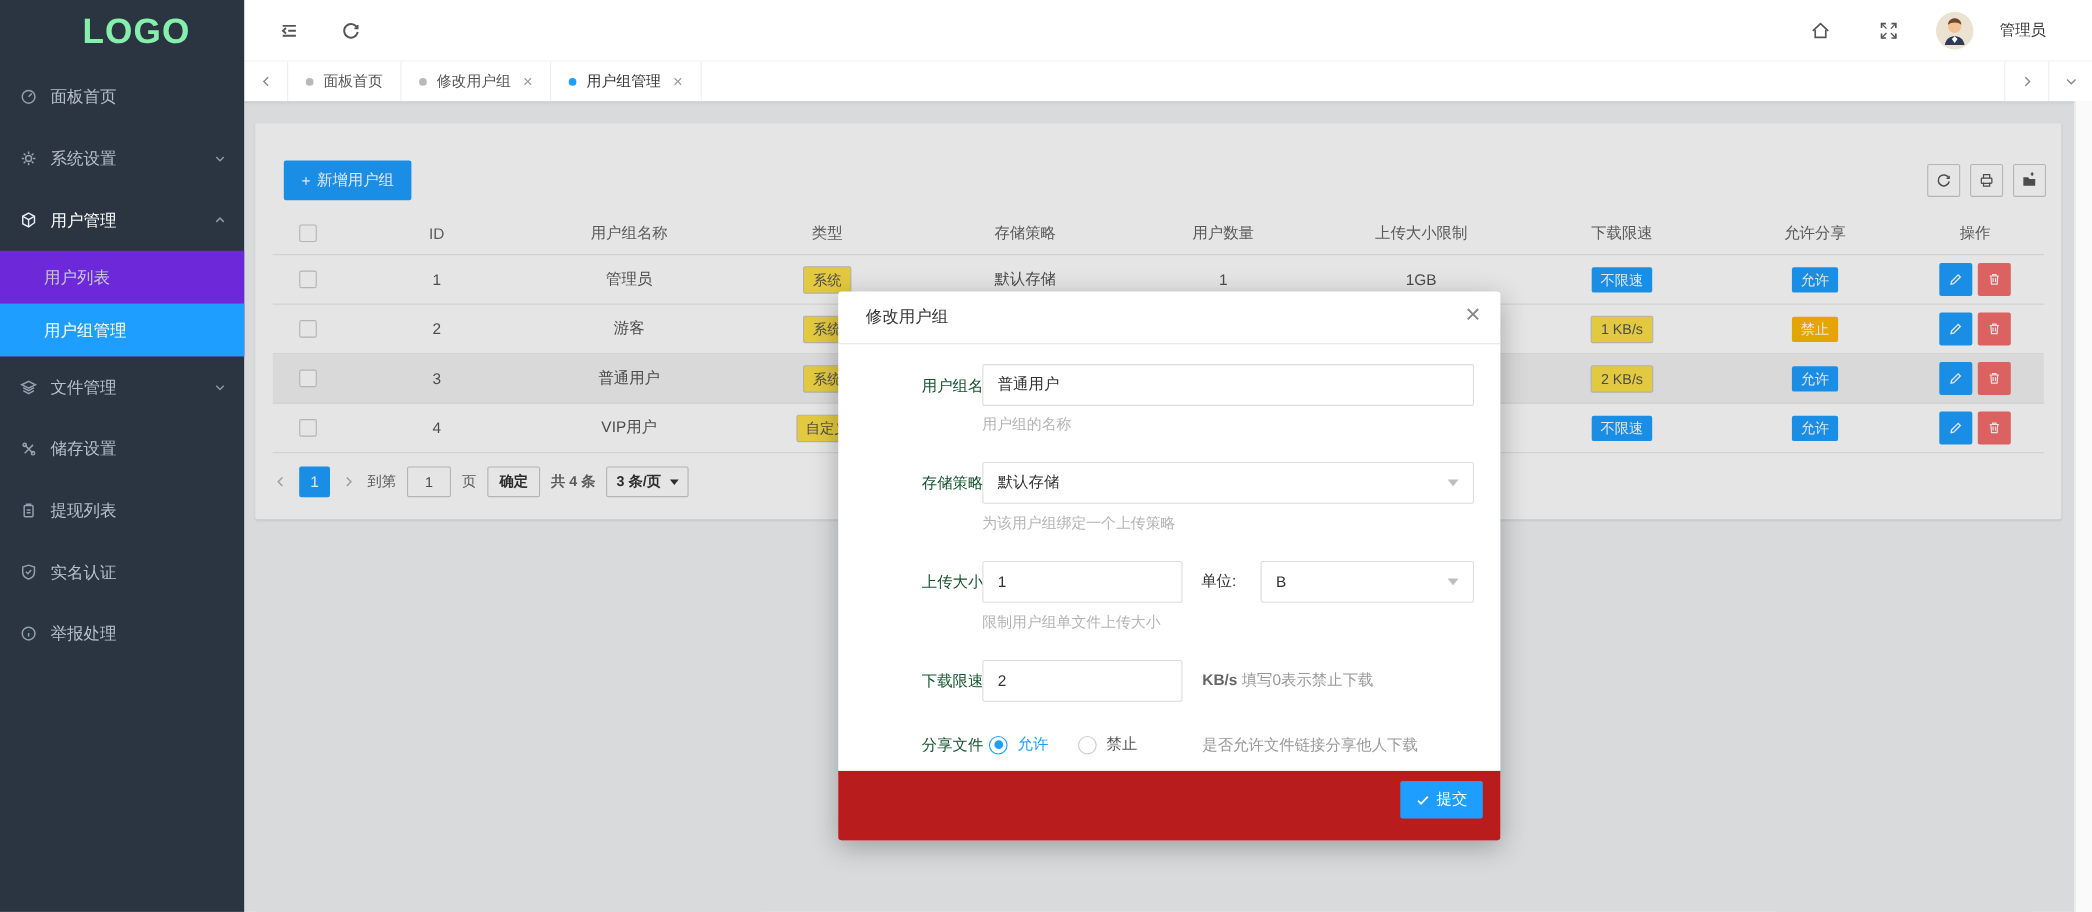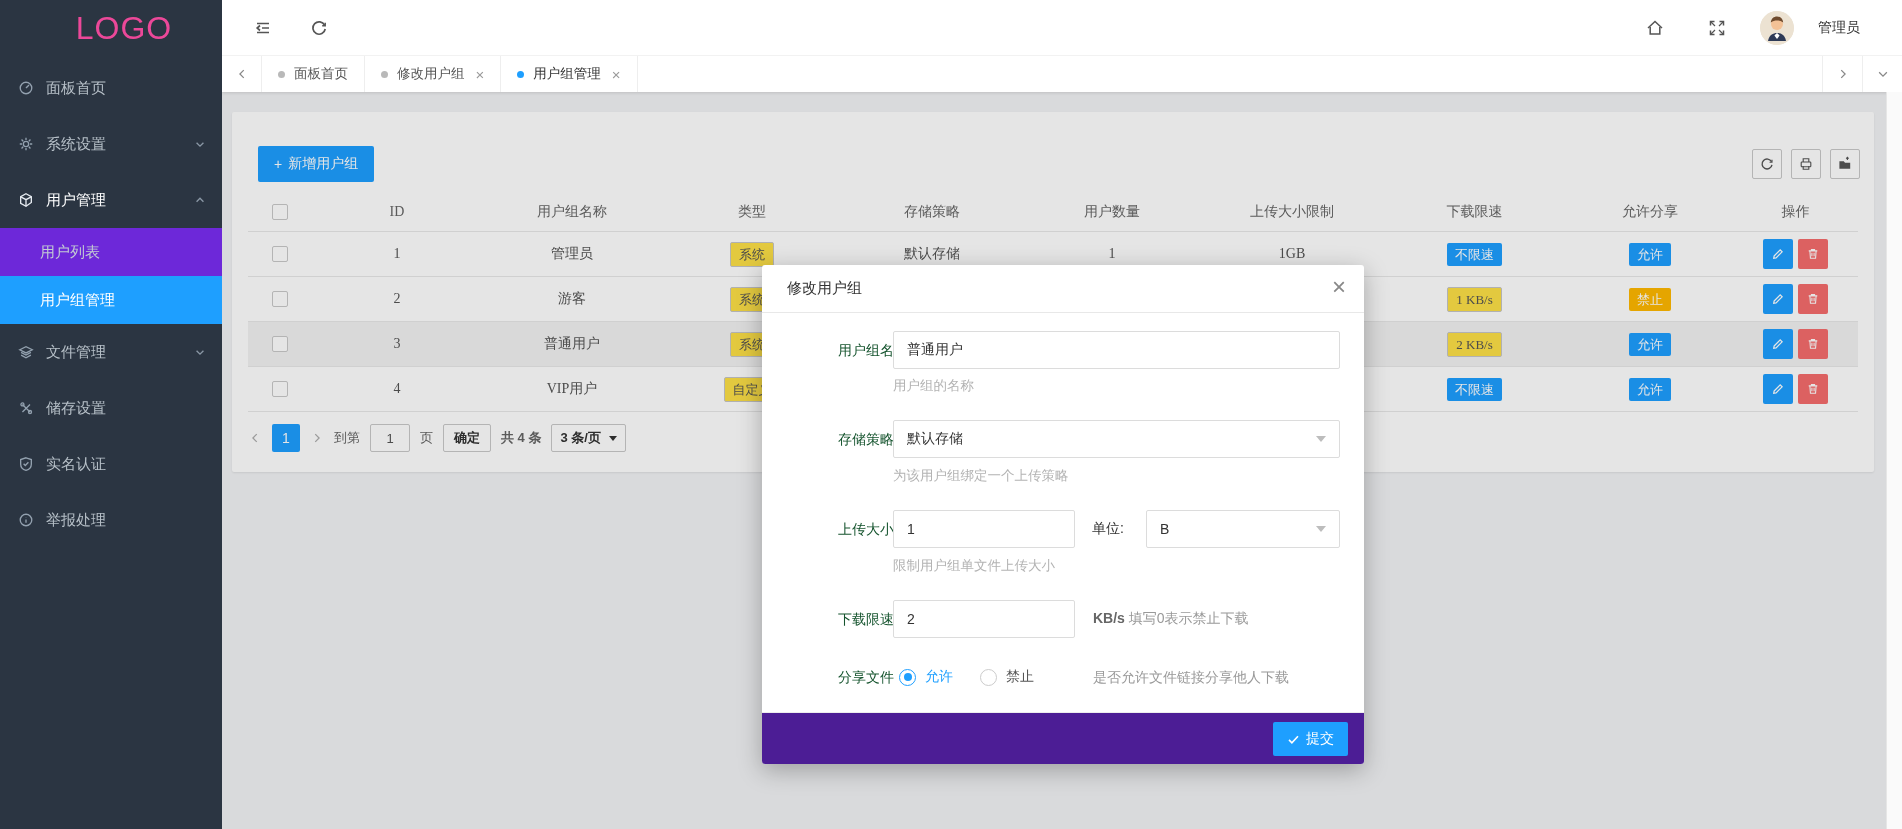--- a/index.html
+++ b/index.html
@@ -3,21 +3,21 @@
 <meta charset="utf-8">
 <style>
   * { margin:0; padding:0; box-sizing:border-box; }
   body { font-family:"Liberation Sans","DejaVu Sans",sans-serif; }
   #app { position:relative; width:1902px; height:829px; background:#fff; overflow:hidden; font-size:14px; color:#555; }
   .abs { position:absolute; }
 
   
   .sidebar { position:absolute; left:0; top:0; width:222px; height:829px; background:#2b3542; z-index:60; }
   .logo { height:56px; display:flex; align-items:center; justify-content:center;
-          color:#ec4899; font-size:32px; font-weight:normal; letter-spacing:1px;padding-left:26px; }
+          color:#86efac; font-size:32px; font-weight:bold; letter-spacing:1px;padding-left:26px; }
   .nav { padding-top:4px; }
   .mi { position:relative; height:56px; display:flex; align-items:center; padding-left:18px; color:#b7c0c8; font-size:15px; cursor:pointer; }
   .mi .ic { width:16px; height:16px; margin-right:12px; color:#93a1af; display:inline-flex; }
   .mi.active-parent { color:#fff; font-weight:normal; }
   .mi.active-parent .ic { color:#e6ebf0; }
   .mi .chev { position:absolute; right:16px; color:#8a97a5; display:inline-flex; }
   .submenu { background:#6d28d9; }
   .smi { height:48px; display:flex; align-items:center; padding-left:40px; color:#c3cbd3; font-size:15px; cursor:pointer; }
   .smi.active { background:#1E9FFF; color:#fff; }
 
@@ -46,21 +46,21 @@
   .btn-add { position:absolute; left:26px; top:34px; height:36px; padding:0 16px; background:#1E9FFF; color:#fff; border:none; border-radius:2px; font-size:14px; display:flex; align-items:center; gap:6px; cursor:pointer; }
   .card-tools { position:absolute; right:14px; top:37px; display:flex; gap:9px; }
   .tool-btn { width:30px; height:30px; background:#fff; border:1px solid #c9c9c9; border-radius:2px; display:inline-flex; align-items:center; justify-content:center; color:#555; cursor:pointer; }
 
   
   .tbl { position:absolute; left:16px; top:80px; width:1610px; }
   .tr { display:flex; align-items:center; border-bottom:1px solid #e8e8e8; }
   .tr.head { height:40px; color:#666; }
   .tr.row { height:45px; color:#555; }
   .tr.hl { background:#f2f2f2; }
-  .td { text-align:center; font-size:14px;font-family:Liberation Serif, serif; }
+  .td { text-align:center; font-size:14px; }
   .c-cb{width:64px; display:flex; justify-content:center;} .c-id{width:170px;} .c-name{width:180px;}
   .c-type{width:180px;} .c-pol{width:180px;} .c-usr{width:180px;} .c-up{width:180px;}
   .c-spd{width:185px;} .c-shr{width:166px;} .c-ops{width:125px; display:flex; justify-content:center; gap:5px;}
   .cb { width:16px; height:16px; border:1px solid #c9c9c9; border-radius:2px; background:#fff; cursor:pointer; }
   .chip { display:inline-block; padding:2px 8px; font-size:13px; border-radius:2px; line-height:19px; }
   .chip-blue { background:#1E9FFF; color:#fff; }
   .chip-warn { background:#FFB800; color:#fff; }
   .chip-plain { border:1px solid #c6c6c6; background:#fde047; color:#555; }
   .btn-sq { width:30px; height:30px; border:none; border-radius:2px; display:inline-flex; align-items:center; justify-content:center; cursor:pointer; }
   .btn-edit { background:#1E9FFF; } .btn-del { background:#f56c6c; }
@@ -89,21 +89,21 @@
   .m-select .caret { position:absolute; right:13px; width:0; height:0; border-left:5px solid transparent; border-right:5px solid transparent; border-top:6px solid #bdbdbd; }
   .m-hint { position:absolute; font-size:13.5px; color:#b3b3b3; }
   .m-inline { position:absolute; font-size:14px; color:#999; }
   .m-inline b { color:#666; }
   .radio { display:inline-flex; align-items:center; gap:9px; cursor:pointer; }
   .r-circle { width:17px; height:17px; border-radius:50%; border:1.5px solid #ccc; background:#fff; display:inline-flex; align-items:center; justify-content:center; }
   .radio.sel .r-circle { border-color:#1E9FFF; }
   .radio.sel .r-circle::after { content:""; width:8px; height:8px; border-radius:50%; background:#1E9FFF; }
   .radio .r-label { font-size:14px; color:#555; }
   .radio.sel .r-label { color:#1E9FFF; }
-  .m-foot { position:absolute; left:0; top:447px; width:100%; height:52px; background:#4c1d95; border-top:1px solid #ededed; border-radius:0 0 3px 3px; }
+  .m-foot { position:absolute; left:0; top:435px; width:100%; height:64px; background:#b91c1c; border-top:1px solid #ededed; border-radius:0 0 3px 3px; }
   .btn-submit { position:absolute; right:16px; top:9px; height:34px; padding:0 14px; background:#1E9FFF; border:none; border-radius:2px; color:#fff; font-size:14px; display:flex; align-items:center; gap:6px; cursor:pointer; }
 
   svg { display:block; }
 </style>
 </head>
 <body>
 
 <div id="app">
 
   <aside class="sidebar">
@@ -180,20 +180,29 @@
           <svg width="16" height="16" viewBox="0 0 18 18" fill="none" stroke="currentColor" stroke-width="1.5">
               <path d="M5 5l8.5 8.5M13.5 5L5 13.5"></path>
               <circle cx="5" cy="5" r="1.7"></circle>
               <circle cx="13.5" cy="13.5" r="1.7"></circle>
             </svg>
         </span>
         <span>储存设置</span>
       </div>
 
 
+      <div class="mi">
+        <span class="ic">
+          <svg width="16" height="16" viewBox="0 0 18 18" fill="none" stroke="currentColor" stroke-width="1.5">
+              <rect x="4.5" y="4" width="9" height="11.5" rx="1"></rect>
+              <path d="M7 4V2.6h4V4M7 8.5h4M7 11.5h4"></path>
+            </svg>
+        </span>
+        <span>提现列表</span>
+      </div>
 
       <div class="mi">
         <span class="ic">
           <svg width="16" height="16" viewBox="0 0 18 18" fill="none" stroke="currentColor" stroke-width="1.5">
               <path d="M9 2l6 2v5.2c0 3.6-2.6 5.9-6 7-3.4-1.1-6-3.4-6-7V4z"></path>
               <path d="M6.3 8.8l1.9 1.9 3.5-3.7"></path>
             </svg>
         </span>
         <span>实名认证</span>
       </div>

